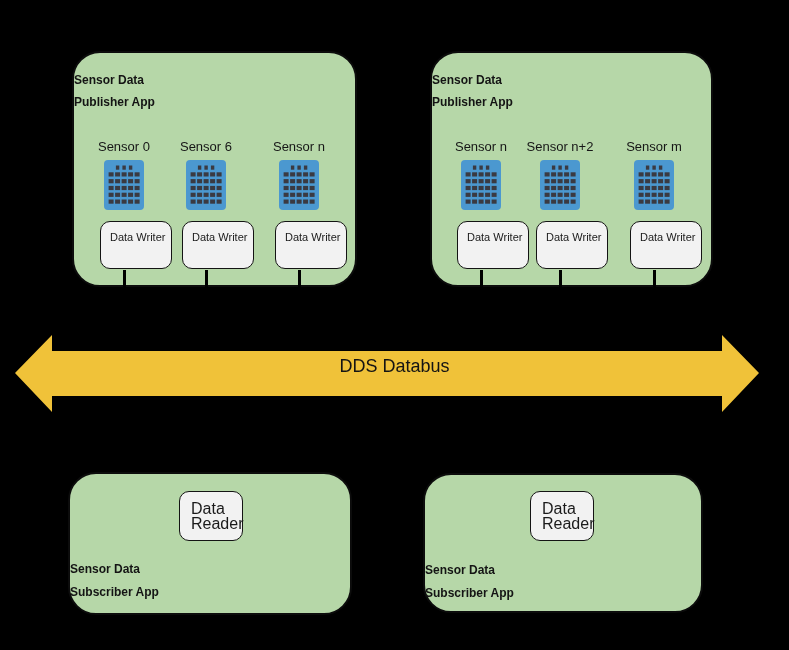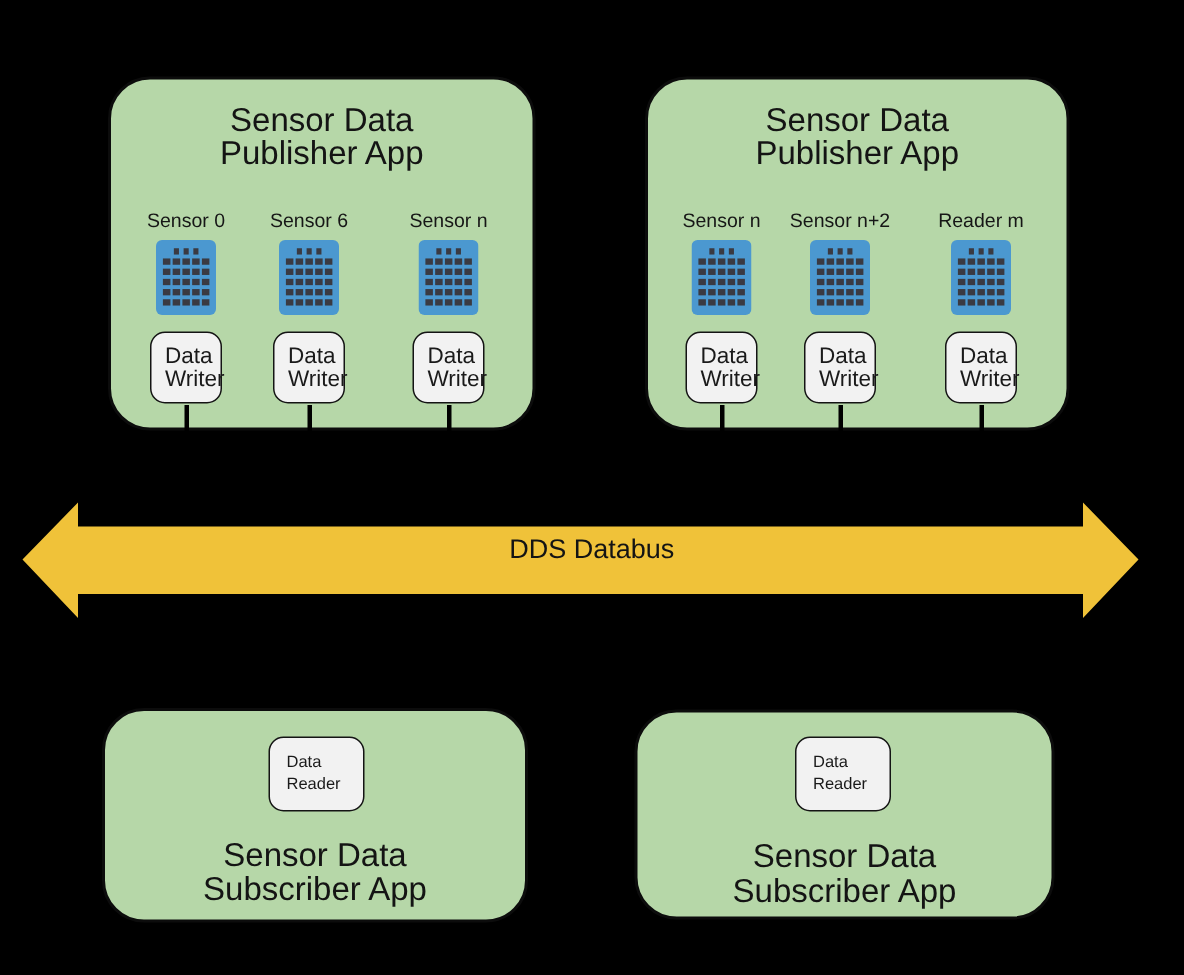--- a/index.html
+++ b/index.html
@@ -5,44 +5,44 @@
   html,body{margin:0;padding:0;background:#000;}
   .page{
     position:relative;width:789px;height:650px;background:#000000;
     font-family:"Liberation Sans", sans-serif;color:#111;overflow:hidden;
   }
   .app-box{
     position:absolute;background:#B6D7A8;border:2px solid #0c0c0c;
     border-radius:28px;box-sizing:border-box;
   }
   .app-title{
-    position:absolute;left:0;right:0;text-align:center;
-    font-size:22px;line-height:22px;color:#141414;
+    position:absolute;left:0;right:0;text-align:left;
+    font-size:12px;line-height:22px;color:#141414;font-weight:bold;
   }
   .publisher .app-title{top:16px;}
   .subscriber .app-title{top:84px;line-height:23px;}
   .sensor-col{position:absolute;top:84px;width:96px;height:270px;}
   .sensor-label{
     position:absolute;top:2px;left:0;right:0;text-align:center;
     font-size:13px;color:#161616;
   }
   .sensor-icon{position:absolute;top:23px;left:28px;width:40px;height:50px;}
   .writer-box{
-    position:absolute;top:84px;left:24px;width:48px;height:48px;
+    position:absolute;top:84px;left:24px;width:72px;height:48px;
     background:#F2F2F2;border:1.5px solid #141414;border-radius:10px;
-    box-sizing:border-box;font-size:15px;line-height:15px;
+    box-sizing:border-box;font-size:11px;line-height:15px;
     padding:8px 2px 0 9px;color:#1a1a1a;
   }
   .writer-stem{
     position:absolute;top:133px;left:47px;width:2.5px;height:83px;background:#000;
   }
   .reader-box{
     position:absolute;width:64px;height:50px;
     background:#F2F2F2;border:1.5px solid #141414;border-radius:10px;
-    box-sizing:border-box;font-size:11px;line-height:15px;
+    box-sizing:border-box;font-size:16px;line-height:15px;
     padding:9px 2px 0 11px;color:#1a1a1a;
   }
   .databus-svg{position:absolute;left:0;top:330px;width:789px;height:90px;}
   .databus-label{
     position:absolute;left:0;top:351px;width:789px;height:31px;
     display:flex;align-items:center;justify-content:center;
     font-size:18px;color:#141414;
   }
   .down-line{position:absolute;width:2.5px;background:#000;}
   .down-head{
@@ -258,21 +258,21 @@
             <rect x="17.6" y="39.5" width="5" height="4.2"></rect>
             <rect x="24.1" y="39.5" width="5" height="4.2"></rect>
             <rect x="30.6" y="39.5" width="5" height="4.2"></rect>
         </g>
       </svg>
       <div class="writer-box">Data Writer</div>
       <div class="writer-stem"></div>
     </div>
 
     <div class="sensor-col" style="left:174px">
-      <div class="sensor-label">Reader m</div>
+      <div class="sensor-label">Sensor m</div>
       <svg class="sensor-icon" viewBox="0 0 40 50">
         <rect x="0" y="0" width="40" height="50" rx="4" fill="#4B98D0"></rect>
         <g fill="#3A3A42">
           <rect x="11.9" y="5.5" width="3.4" height="4.2"></rect>
             <rect x="18.4" y="5.5" width="3.4" height="4.2"></rect>
             <rect x="24.9" y="5.5" width="3.4" height="4.2"></rect>
           <rect x="4.6" y="12.3" width="5" height="4.2"></rect>
             <rect x="11.1" y="12.3" width="5" height="4.2"></rect>
             <rect x="17.6" y="12.3" width="5" height="4.2"></rect>
             <rect x="24.1" y="12.3" width="5" height="4.2"></rect>

